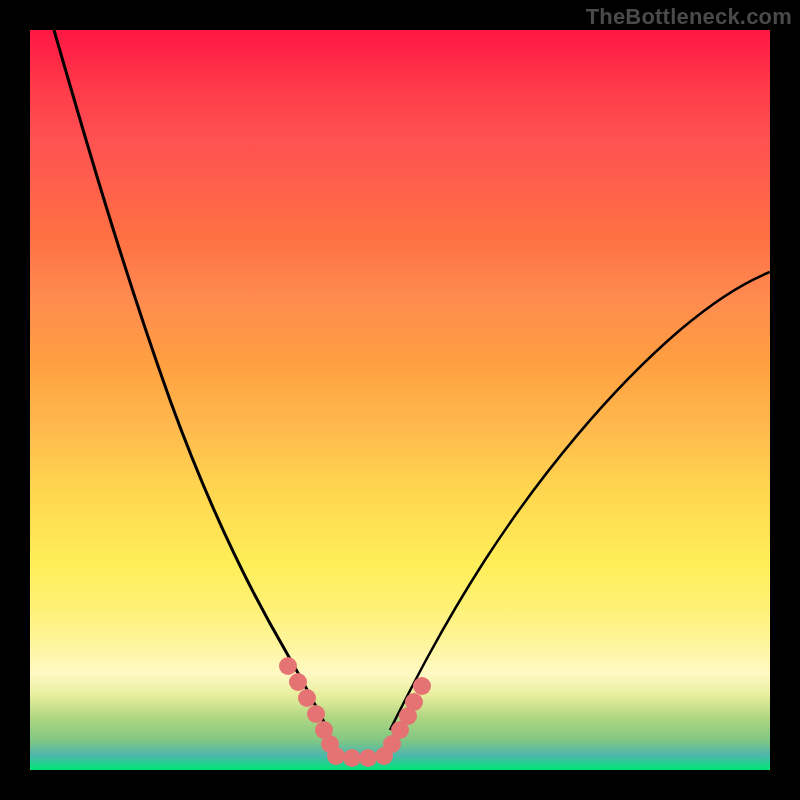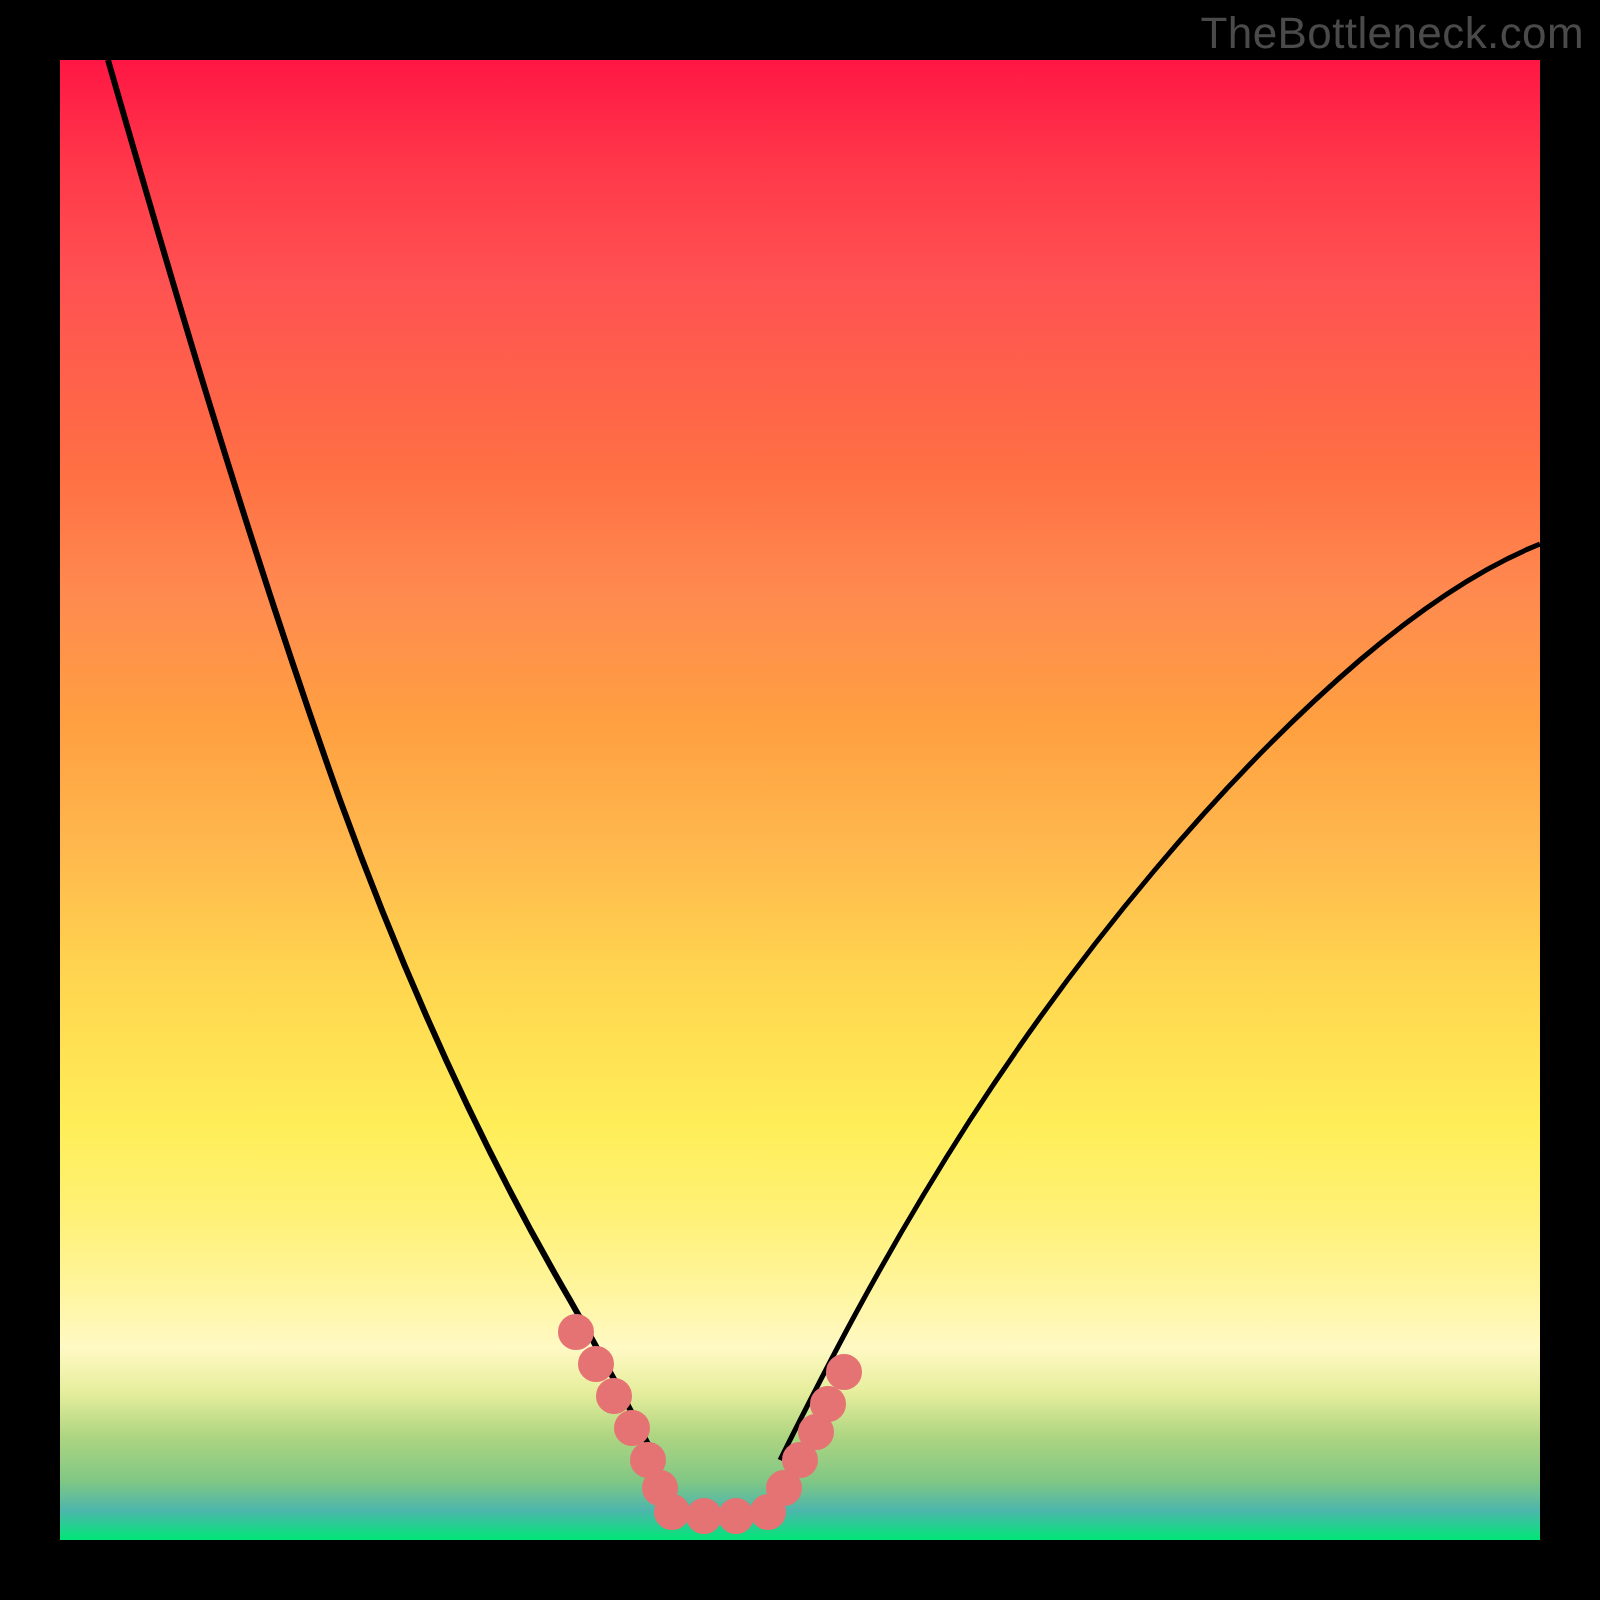--- a/index.html
+++ b/index.html
@@ -49,21 +49,21 @@
     position: absolute;
     left: 0;
     top: 0;
   }
   .watermark {
     position: absolute;
     top: 4px;
     right: 8px;
     color: #4a4a4a;
     font-size: 22px;
-    font-weight: 400;
+    font-weight: 700;
     letter-spacing: 0.2px;
   }
 </style>
 </head>
 <body>
 
 <div class="frame">
   <div class="plot-bg"></div>
   <svg class="curves" width="740" height="740" viewBox="0 0 740 740">
     <path d="M 24 0

